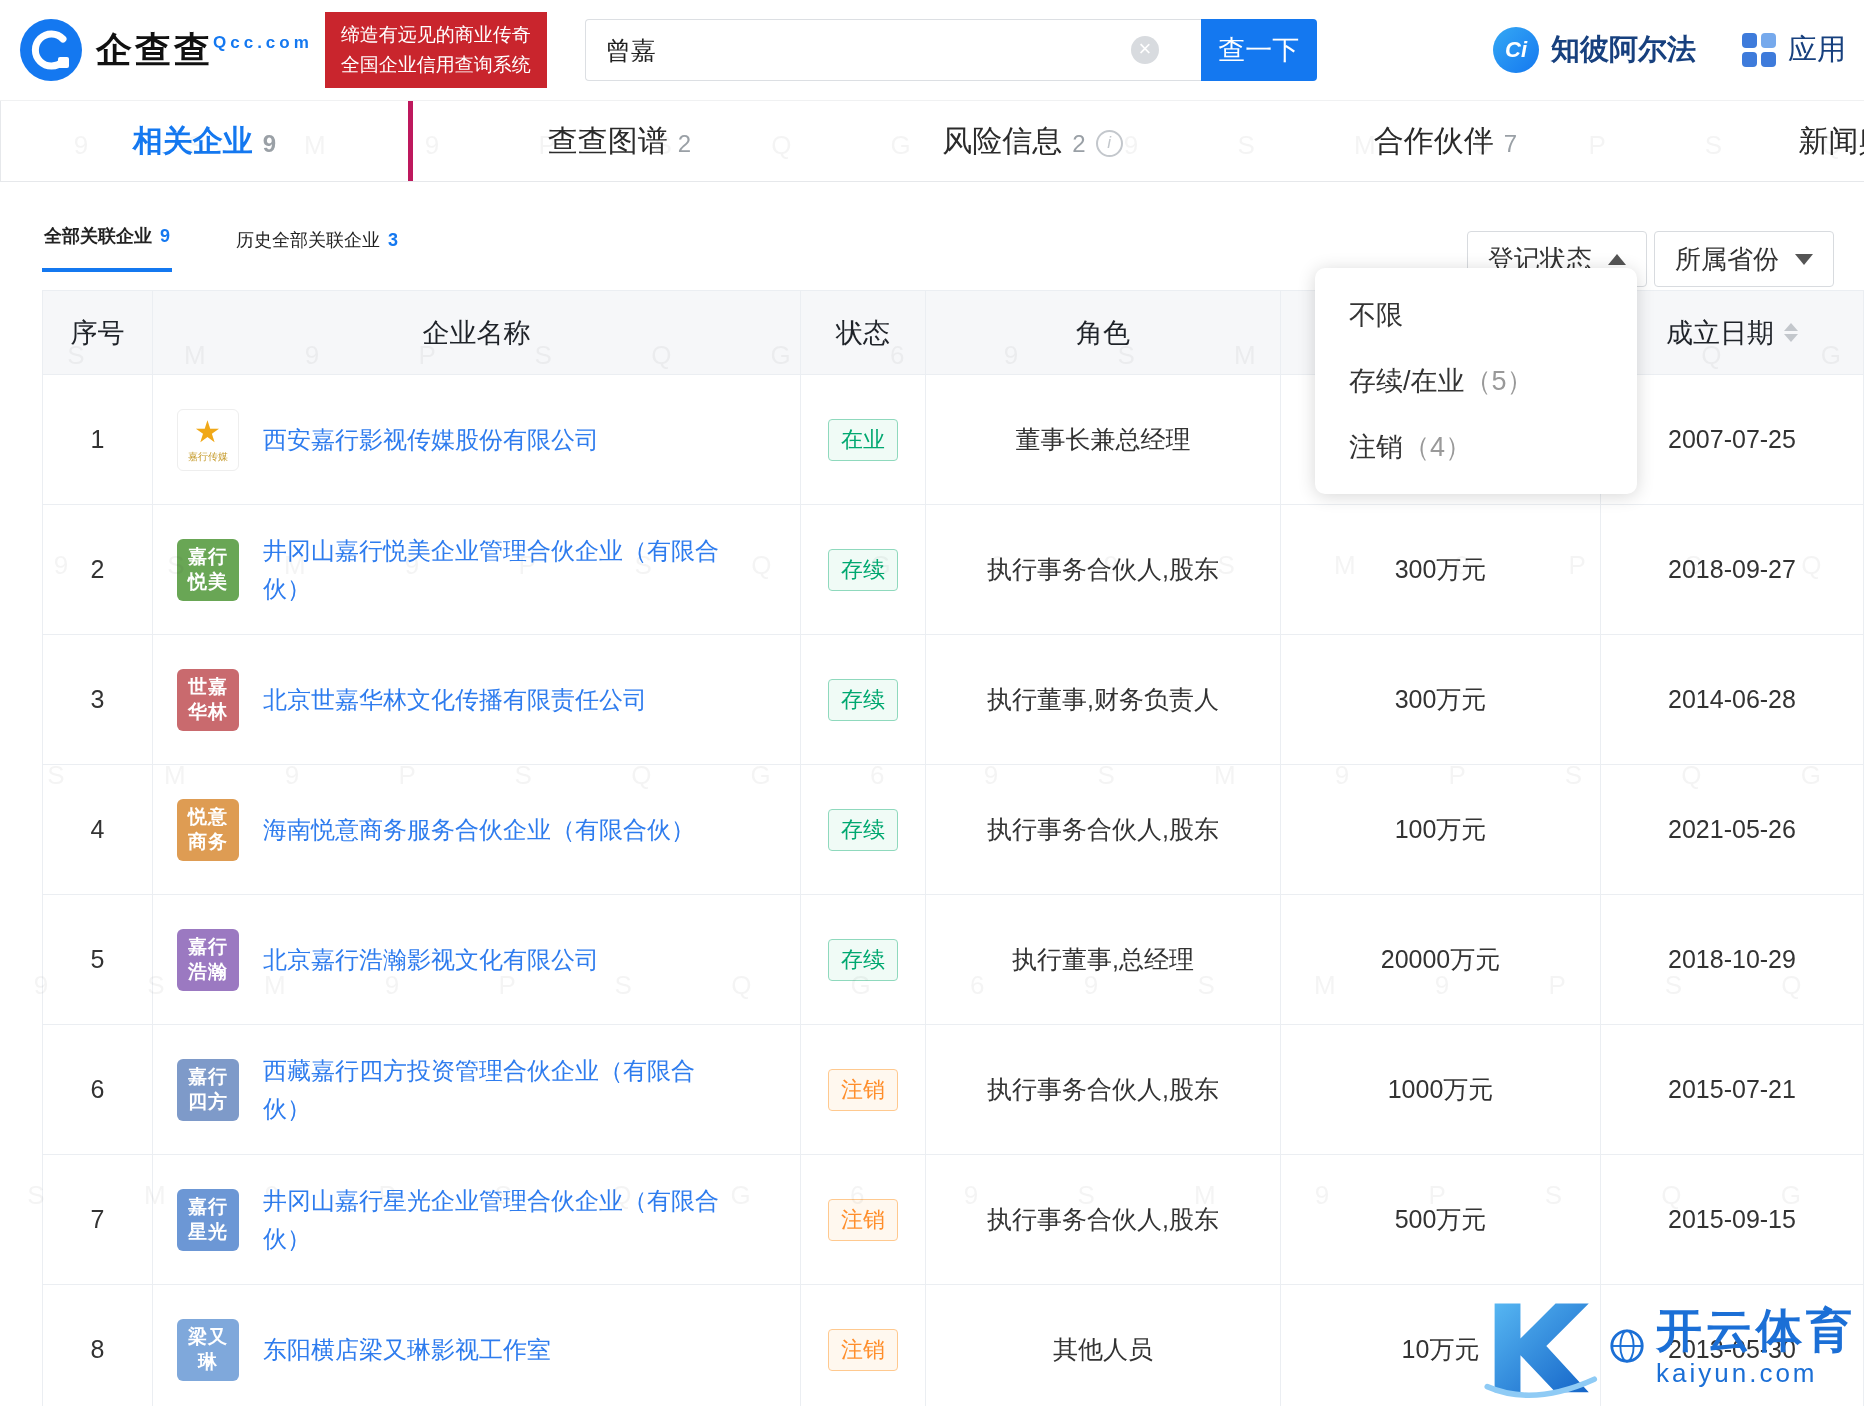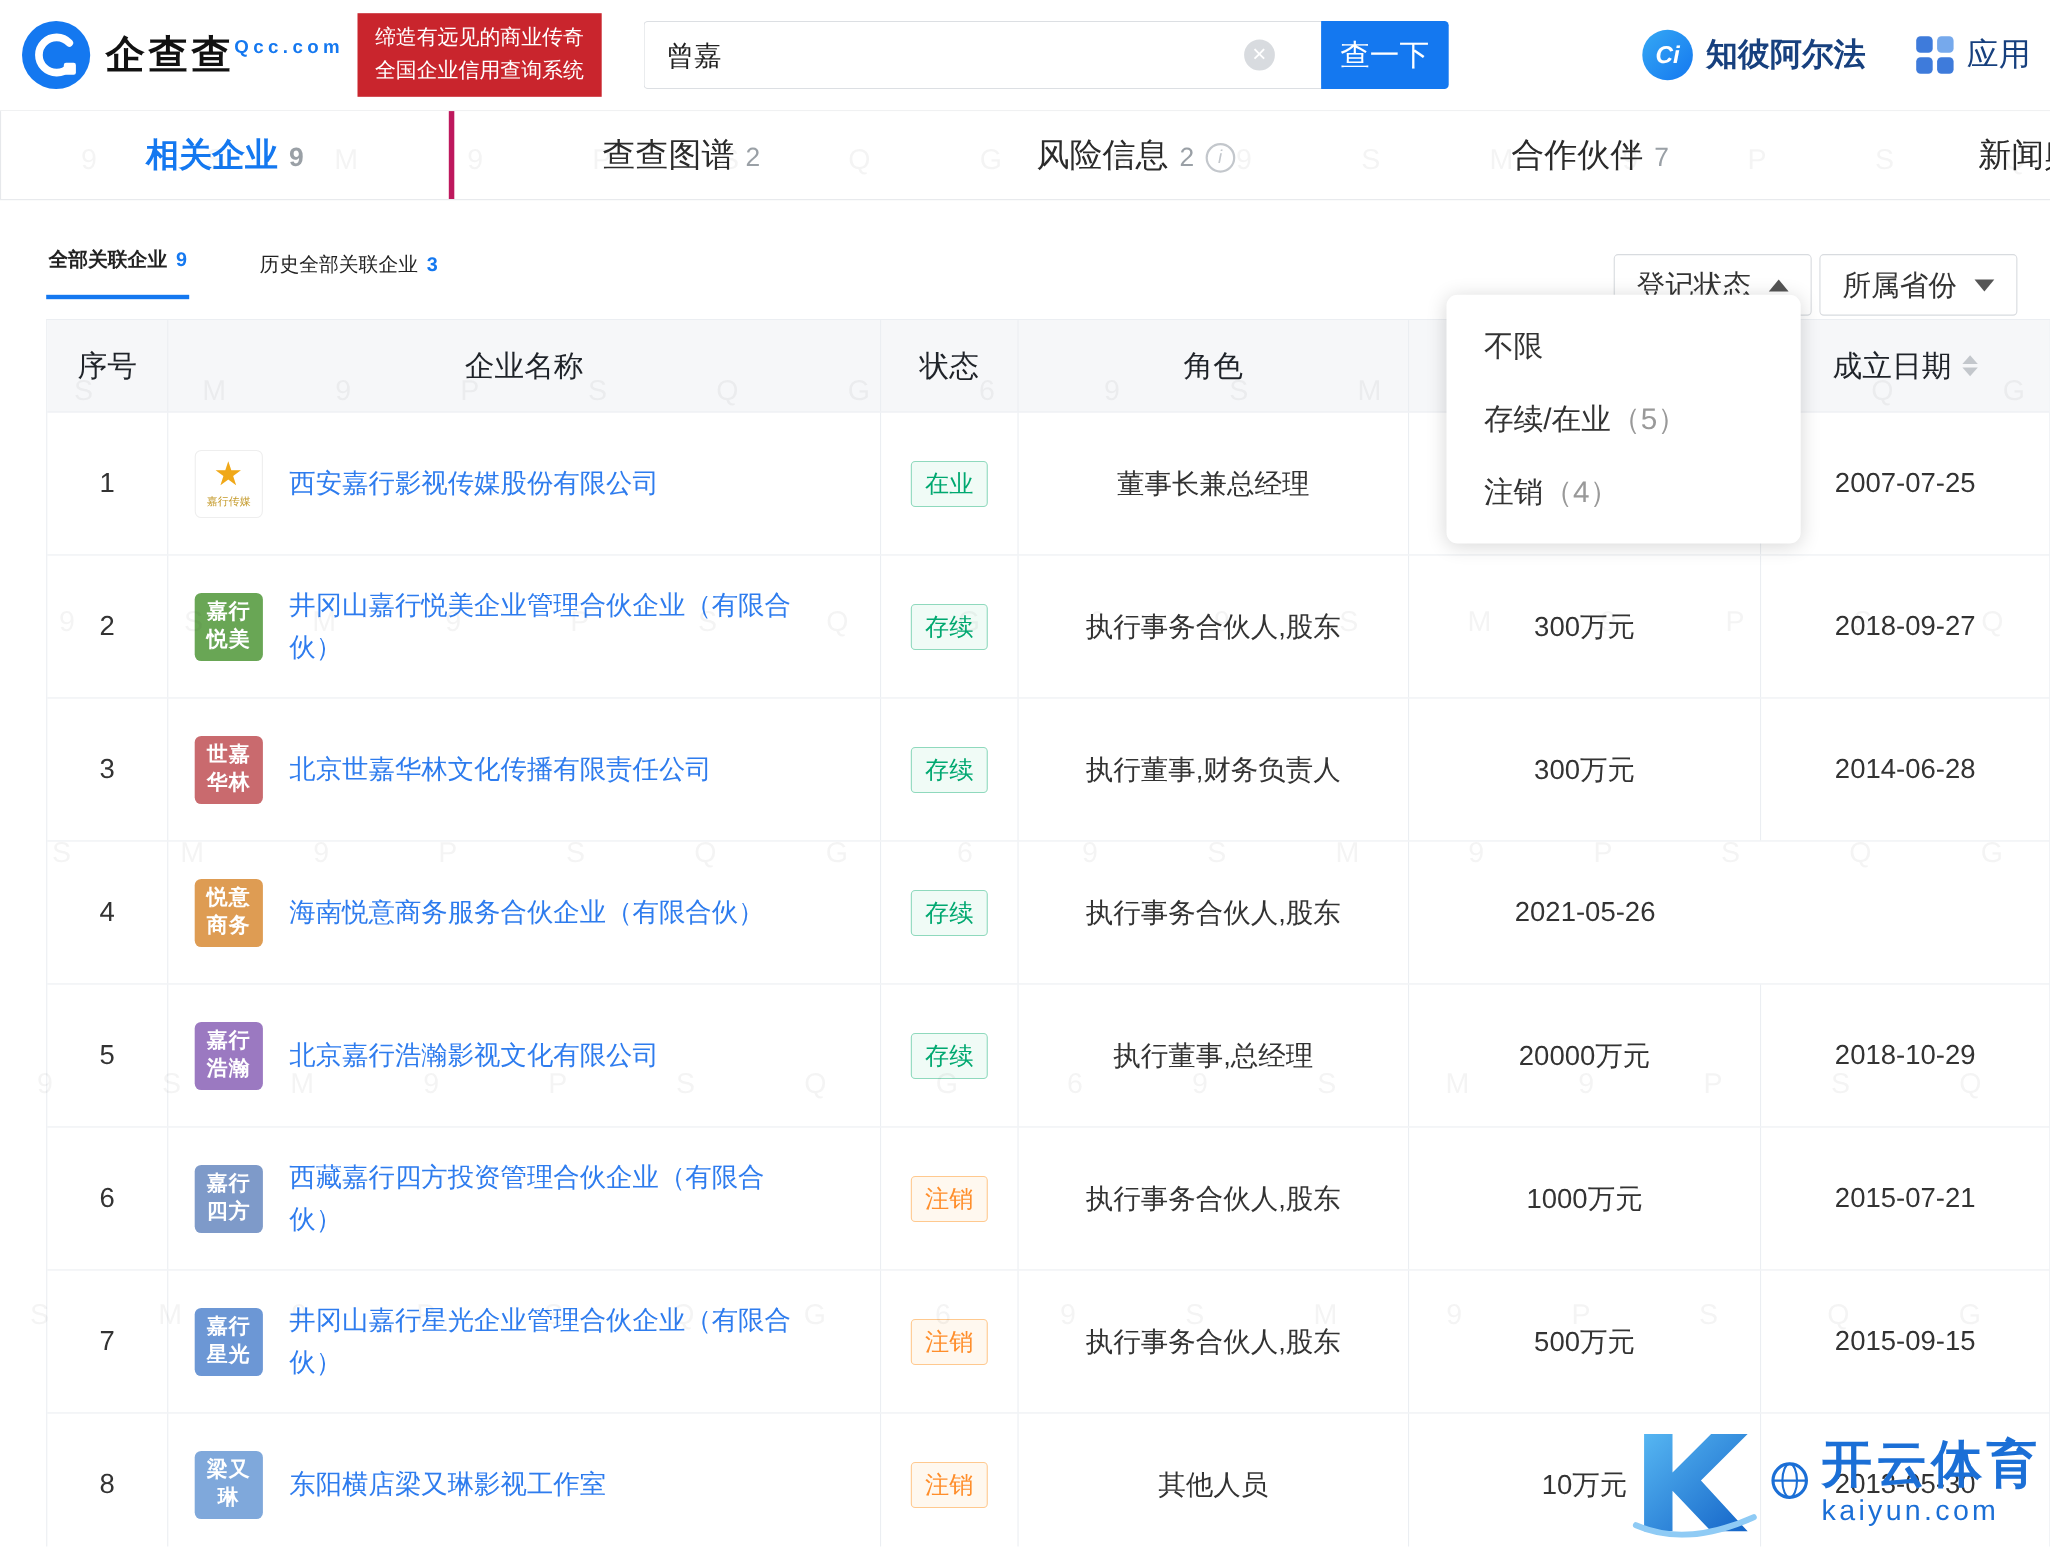--- a/index.html
+++ b/index.html
@@ -267,20 +267,21 @@
       <span class="logo-box" style="background:#DE9C53">
         <span>悦意</span>
         <span>商务</span>
       </span>
       <span class="company-name">海南悦意商务服务合伙企业（有限合伙）</span>
     </div>
     <div>
         <span class="badge green">存续</span>
       </div>
     <div>执行事务合伙人,股东</div>
+    <div>100万元</div>
     <div>2021-05-26</div>
   </div>
 
   <div class="trow">
     <div>5</div>
     <div class="company-cell">
       <span class="logo-box" style="background:#9B79C1">
         <span>嘉行</span>
         <span>浩瀚</span>
       </span>

